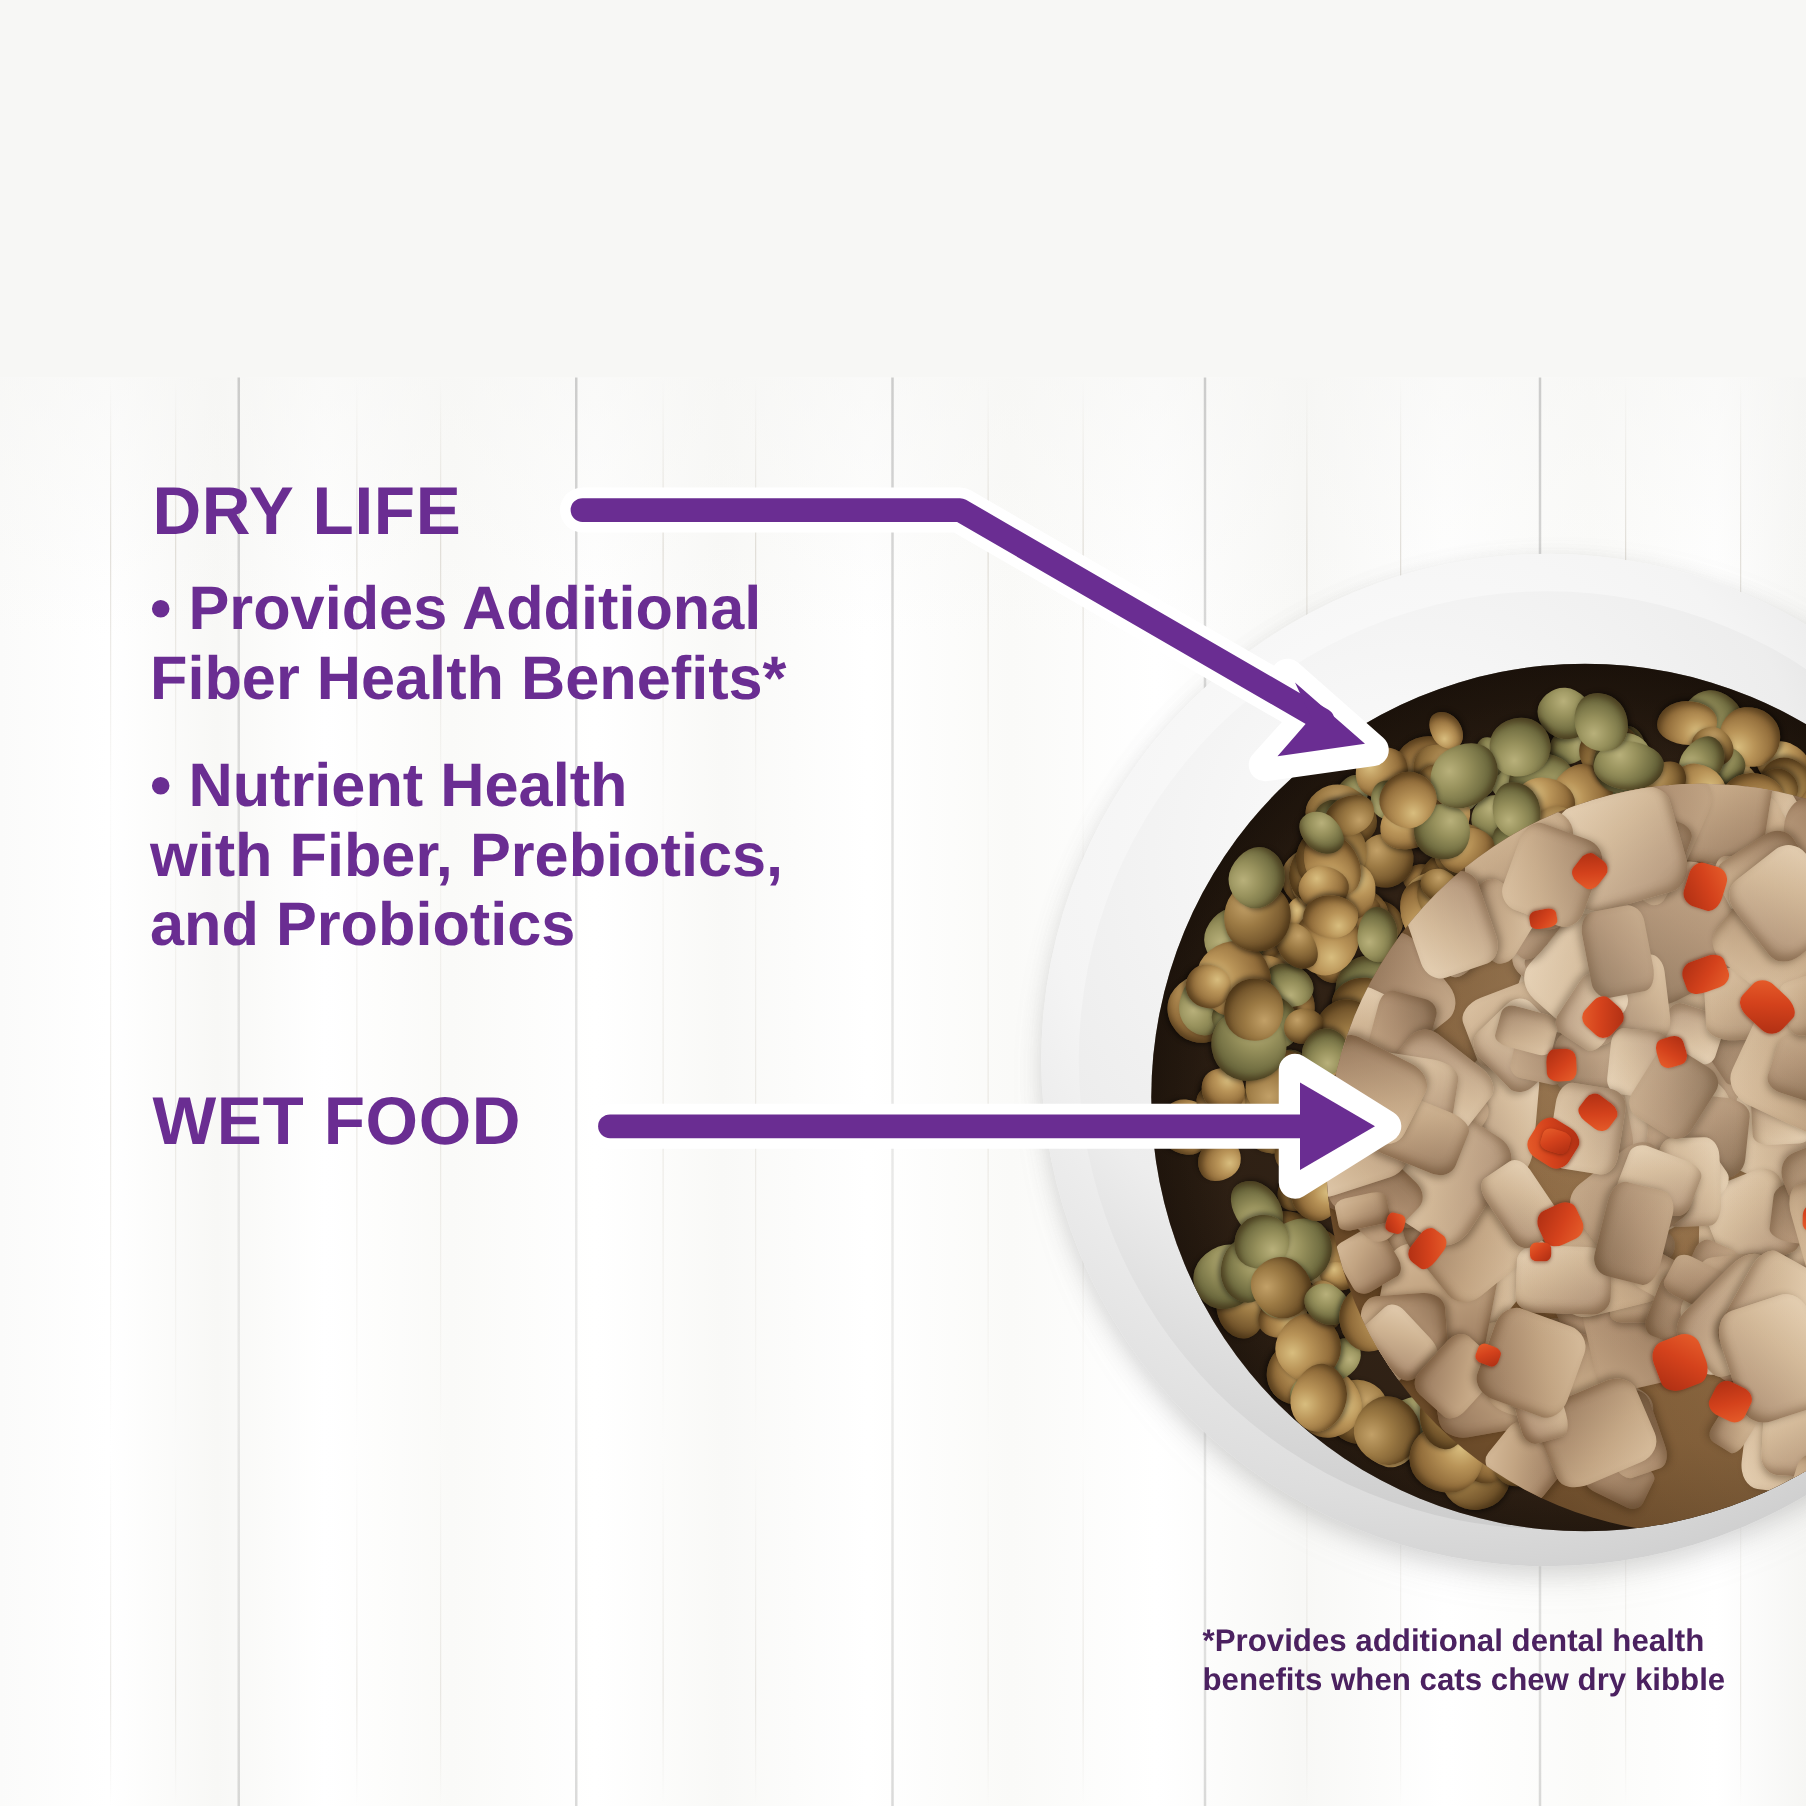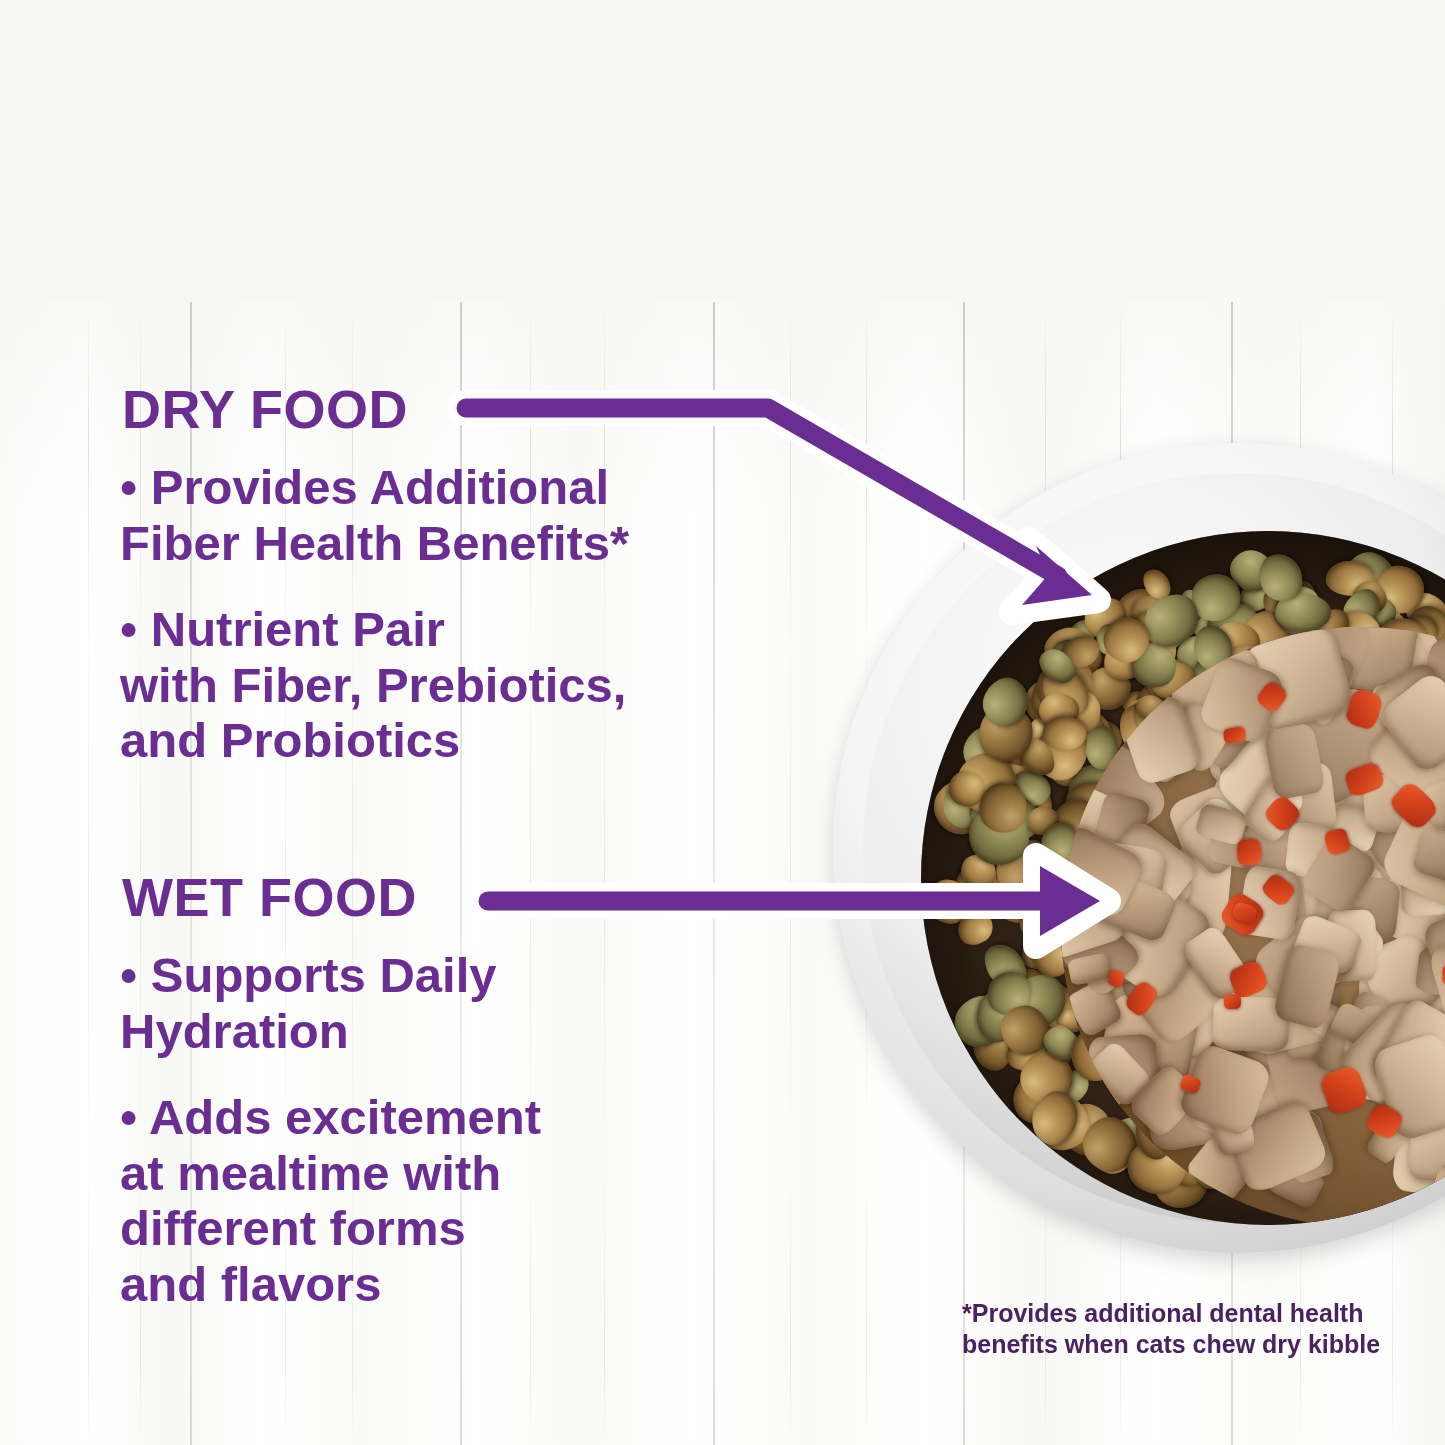--- a/index.html
+++ b/index.html
@@ -929,49 +929,35 @@
     </g>
 
     <g>
       <path d="M 488 901 L 1050 901" fill="none" stroke="#ffffff" stroke-width="36" stroke-linecap="round" stroke-linejoin="round"></path>
       <path d="M 1036 856 L 1108 901 L 1036 946 Z" fill="#ffffff" stroke="#ffffff" stroke-width="26" stroke-linejoin="round"></path>
       <path d="M 488 901 L 1048 901" fill="none" stroke="#6a2d92" stroke-width="19" stroke-linecap="round" stroke-linejoin="round"></path>
       <path d="M 1040 866 L 1100 901 L 1040 936 Z" fill="#6a2d92"></path>
     </g>
   </svg>
 
-  <div class="sec-title" style="left:122px; top:378px;">DRY FOOD</div>
+  <div class="sec-title" style="left:122px; top:378px;">DRY LIFE</div>
 
   <div class="bullets" style="left:120px; top:460px;">
     <div class="bullet-item">
       <span class="dot">•</span>
       <span style="white-space:pre-line">Provides Additional
 Fiber Health Benefits*</span>
     </div>
     <div class="bullet-item">
       <span class="dot">•</span>
-      <span style="white-space:pre-line">Nutrient Pair
+      <span style="white-space:pre-line">Nutrient Health
 with Fiber, Prebiotics,
 and Probiotics</span>
     </div>
   </div>
 
   <div class="sec-title" style="left:122px; top:866px;">WET FOOD</div>
 
-  <div class="bullets" style="left:120px; top:948px;">
-    <div class="bullet-item">
-      <span class="dot">•</span>
-      <span style="white-space:pre-line">Supports Daily
-Hydration</span>
-    </div>
-    <div class="bullet-item">
-      <span class="dot">•</span>
-      <span style="white-space:pre-line">Adds excitement
-at mealtime with
-different forms
-and flavors</span>
-    </div>
-  </div>
 
   <div class="footnote" style="left:962px; top:1298px; width:420px;">*Provides additional dental health
 benefits when cats chew dry kibble</div>
 
 </div>
 
 </body></html>

